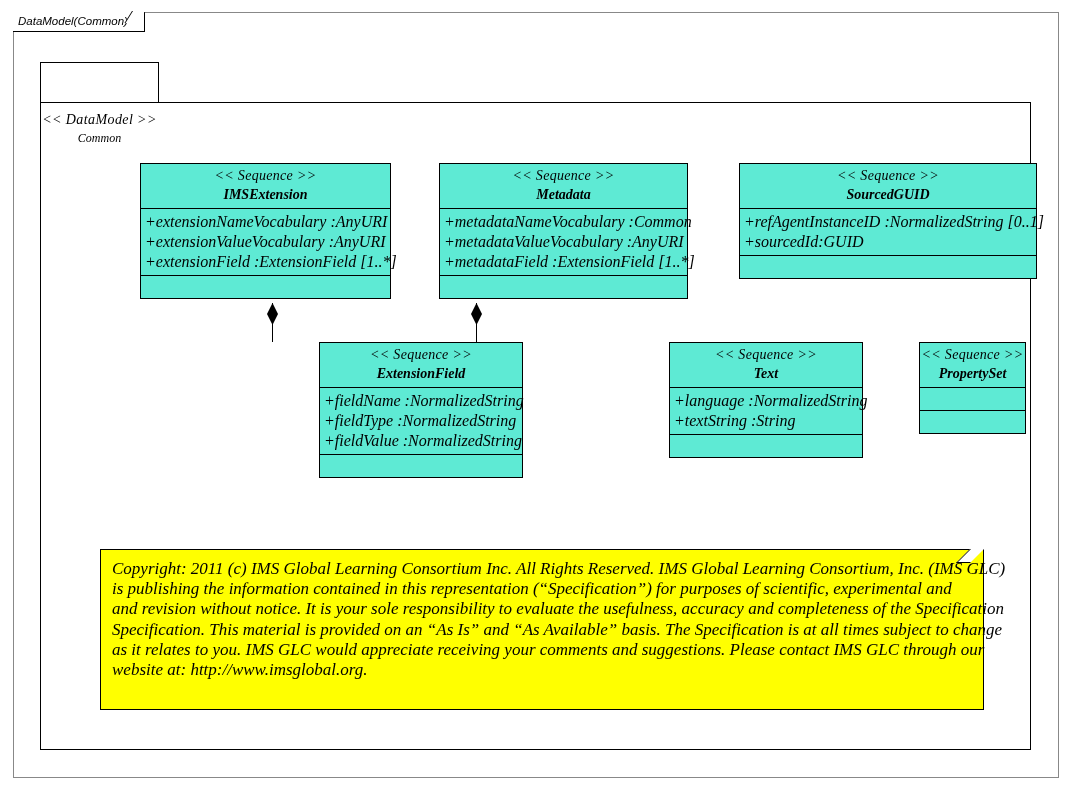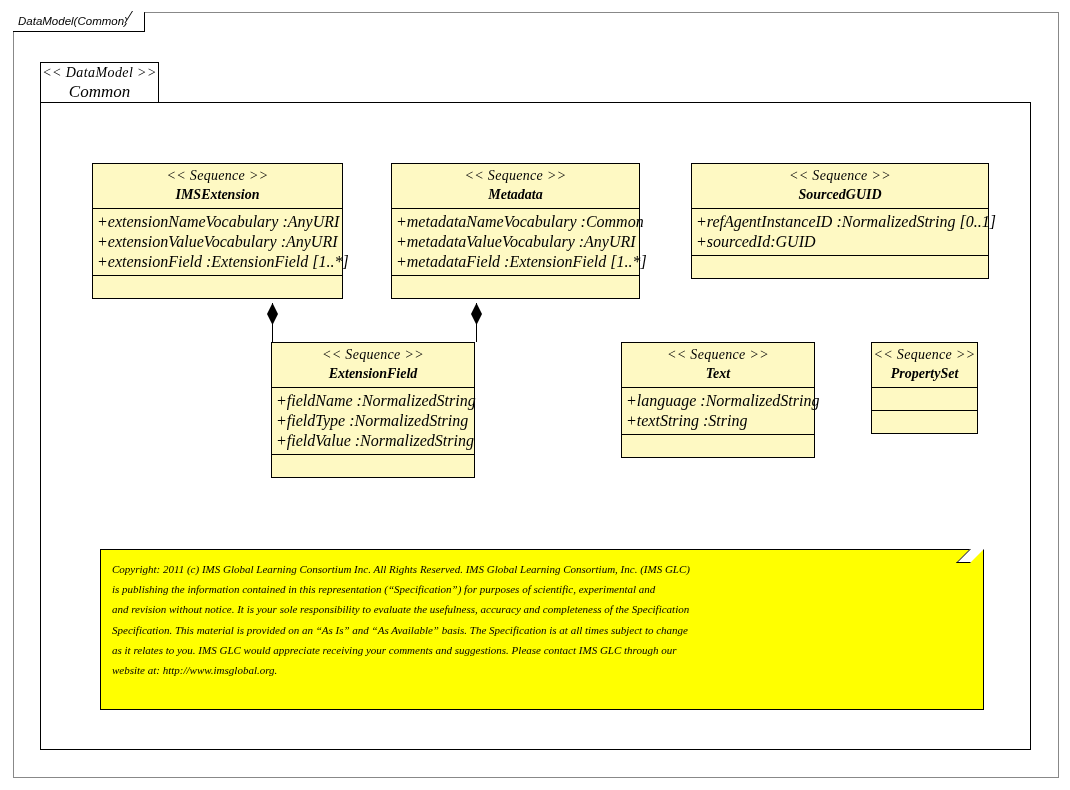--- a/index.html
+++ b/index.html
@@ -76,44 +76,46 @@
     border: 1px solid #000000;
     box-sizing: border-box;
     background: #ffffff;
     text-align: center;
     z-index: 3;
   }
   .package-tab .stereo {
     font-size: 14px;
     line-height: 19px;
     letter-spacing: 0.4px;
+    margin-top: 47px;
   }
   .package-tab .pname {
-    font-size: 17px;
+    font-size: 12px;
     line-height: 19px;
   }
   .package-body {
     position: absolute;
     left: 40px;
     top: 102px;
     width: 991px;
     height: 648px;
     border: 1px solid #000000;
     box-sizing: border-box;
     background: #ffffff;
     z-index: 1;
   }
 
   
   .uml-class {
     position: absolute;
     box-sizing: border-box;
     border: 1px solid #000000;
-    background: #fef9c3;
+    background: #5eead4;
     z-index: 4;
+    margin-left: 48px;
   }
   .uml-class .hdr {
     box-sizing: border-box;
     border-bottom: 1px solid #000000;
     text-align: center;
     padding: 2px 0 3px 0;
   }
   .uml-class .stereo {
     font-size: 14px;
     line-height: 19px;
@@ -190,21 +192,21 @@
     top: -1px;
     width: 13px;
     height: 13px;
     background: #ffffff;
     border-left: 1px solid #000000;
     border-bottom: 1px solid #000000;
     transform: skewX(-45deg);
     transform-origin: top left;
   }
   .note .line {
-    font-size: 11px;
+    font-size: 17px;
     line-height: 20.2px;
     white-space: nowrap;
     color: #000000;
   }
 </style>
 </head>
 <body>
 
 <div id="canvas">
 

